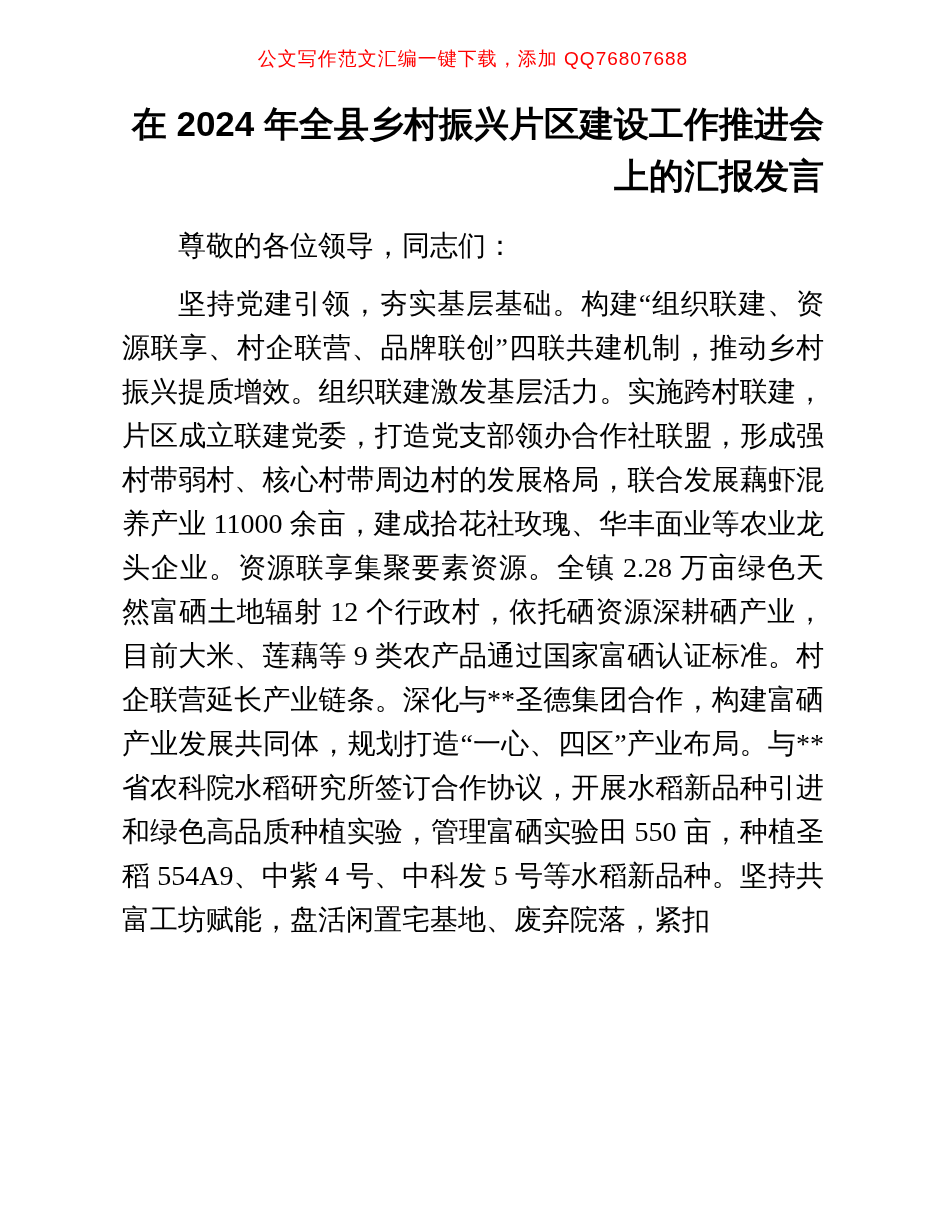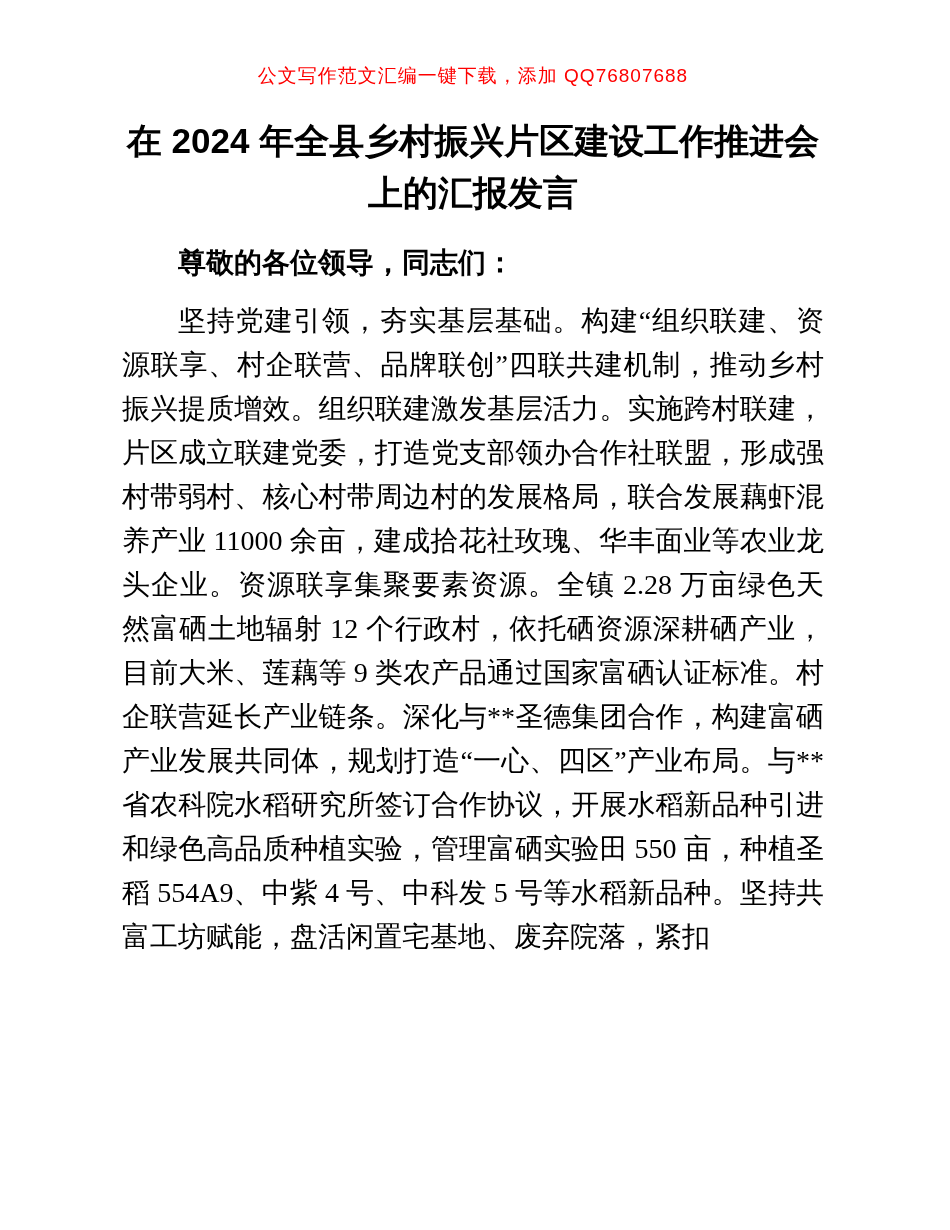--- a/index.html
+++ b/index.html
@@ -9,51 +9,50 @@
     min-height: 1230px;
     margin: 0 auto;
     font-family: "Liberation Serif", "DejaVu Serif", serif;
     color: #000000;
     overflow: hidden;
   }
   .page {
     width: 946px;
     min-height: 1230px;
     background: #ffffff;
-    padding: 63px 122px 40px 122px;
+    padding: 46px 122px 40px 122px;
   }
   .promo-notice {
     text-align: center;
     color: #fe0000;
     font-size: 19px;
     line-height: 26px;
     font-family: "Liberation Sans", "DejaVu Sans", sans-serif;
     margin-bottom: 26px;
     letter-spacing: 1px;
   }
   .doc-title {
     font-size: 35px;
     line-height: 52px;
     font-weight: 700;
-    text-align: center;
+    text-align: right;
     color: #000000;
     font-family: "Liberation Sans", "DejaVu Sans", sans-serif;
     margin-bottom: 22px;
   }
   .para {
     font-size: 28px;
     line-height: 44px;
     text-align: justify;
     text-indent: 2em;
     margin-bottom: 14px;
     word-break: break-all;
   }
   .para.greeting {
     text-align: left;
-    font-weight: bold;
   }
 </style>
 </head>
 <body>
 
 <div class="page">
   <div class="promo-notice">公文写作范文汇编一键下载，添加 QQ76807688</div>
 
   <h1 class="doc-title">在 2024 年全县乡村振兴片区建设工作推进会上的汇报发言</h1>
 

